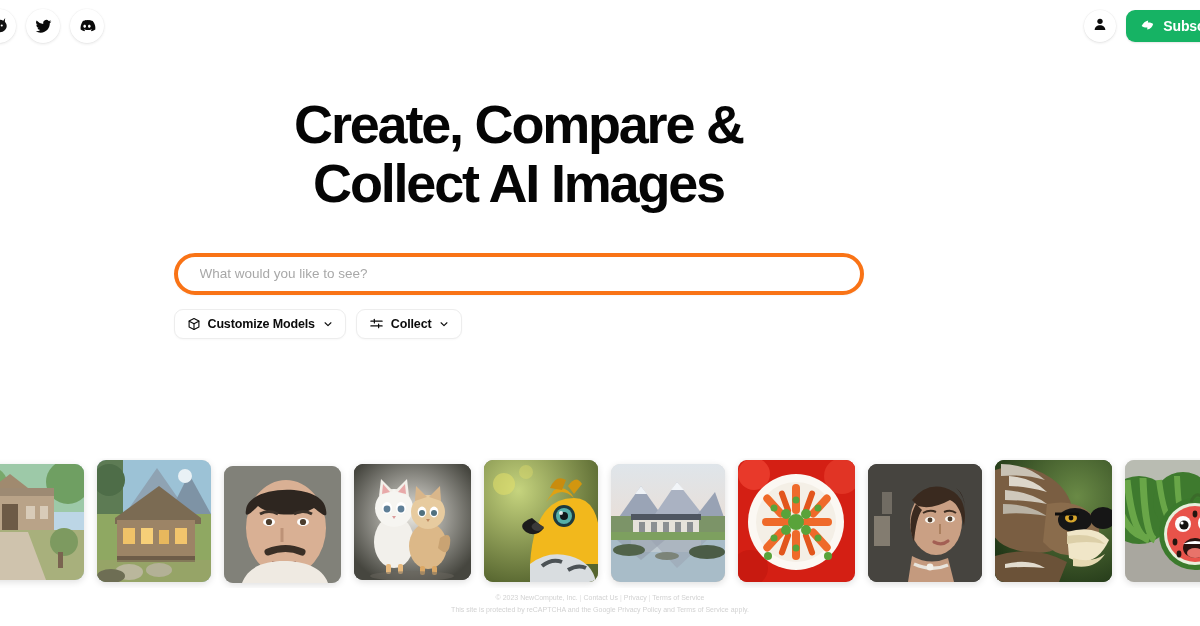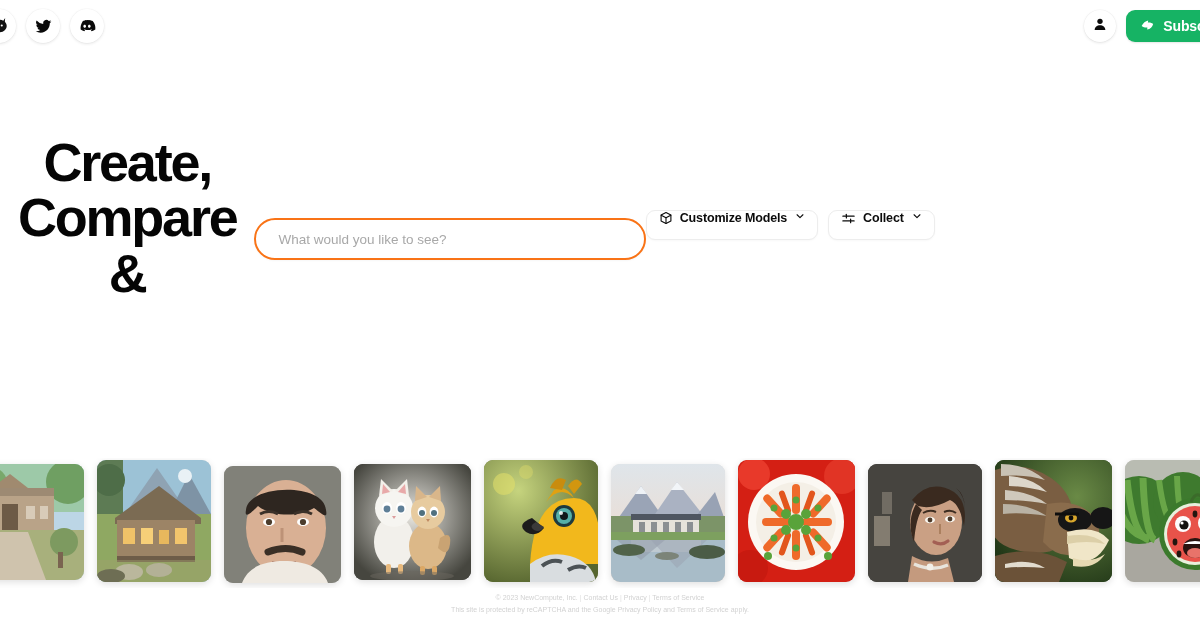--- a/index.html
+++ b/index.html
@@ -88,21 +88,21 @@
     box-shadow: 0 1px 2px rgba(0,0,0,0.10);
   }
 
   
   .hero {
     position: absolute;
     top: 0; left: 0;
     width: 1037px;
     height: 450px;
     display: flex;
-    flex-direction: row;
+    flex-direction: column;
     align-items: center;
     justify-content: center;
     padding-bottom: 14px;
   }
 
   .headline {
     text-align: center;
     font-size: 54px;
     line-height: 1.02;
     font-weight: 700;
@@ -116,42 +116,42 @@
 
   .search-wrap {
     margin-top: 42px;
     width: 690px;
   }
 
   .search-input {
     width: 100%;
     height: 42px;
     border-radius: 22px;
-    border: 2px solid #f97316;
+    border: 4px solid #f97316;
     background: #ffffff;
     padding: 0 22px;
     font-size: 13.5px;
     color: #2b2b2b;
     outline: none;
     font-family: "Liberation Sans", sans-serif;
     box-shadow: 0 1px 2px rgba(0,0,0,0.035);
   }
   .search-input::placeholder { color: #a8a8a8; }
 
   .opt-row {
     margin-top: 14px;
     width: 690px;
     display: flex;
     gap: 10px;
     justify-content: flex-start;
   }
 
   .opt-btn {
     display: inline-flex;
-    align-items: flex-start;
+    align-items: center;
     gap: 7px;
     height: 30px;
     padding: 0 12px;
     border-radius: 9px;
     border: 1px solid #ededed;
     background: #ffffff;
     font-size: 12.5px;
     font-weight: 700;
     color: #0b0b0b;
     cursor: pointer;
@@ -265,20 +265,21 @@
       <span>Subscribe</span>
     </button>
 
   </div>
 </div>
 
 <div class="hero">
 
   <h1 class="headline">
     <span class="ln">Create, Compare &amp;</span>
+    <span class="ln">Collect AI Images</span>
   </h1>
 
   <div class="search-wrap">
     <input class="search-input" type="text" placeholder="What would you like to see?" style="">
   </div>
 
   <div class="opt-row">
 
     <button class="opt-btn">
       <span>

